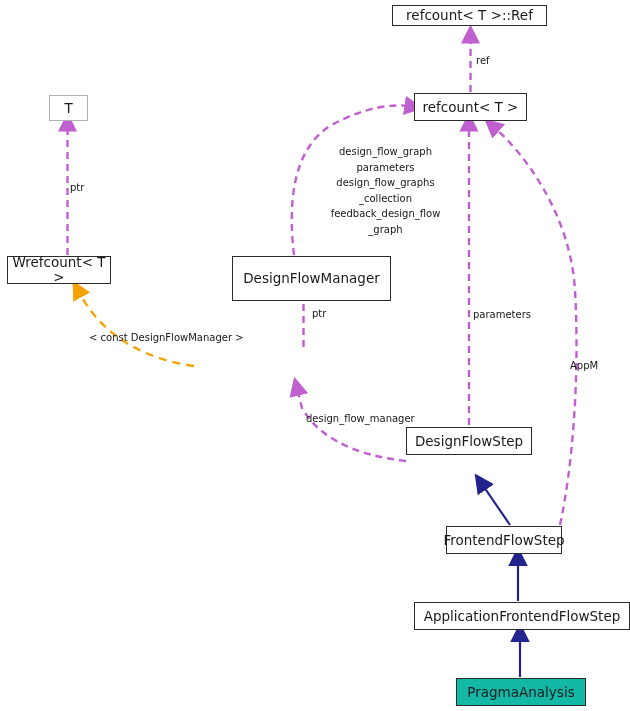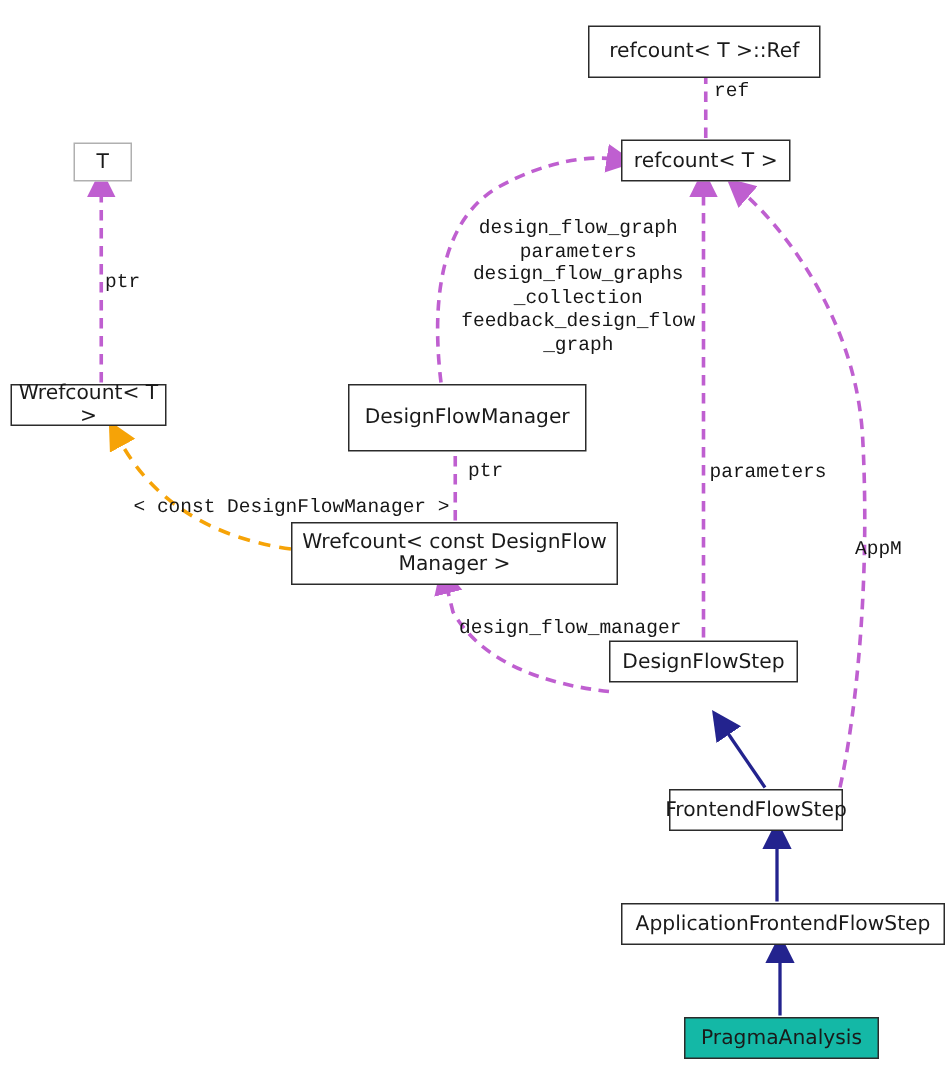--- a/index.html
+++ b/index.html
@@ -21,27 +21,26 @@
     line-height:15px;
     letter-spacing:0px;
     white-space:pre-line;
     padding:0 4px;
   }
   .node.faint{border:1px solid #b0b0b0;}
   .node.highlight{background:#14b8a6;}
   .edge-label{
     position:absolute;
     color:#161616;
-    font-size:13px;
+    font-size:10px;
     line-height:15.5px;
     text-align:center;
     white-space:pre-line;
     background:transparent;
     pointer-events:none;
-    font-family:Liberation Mono, monospace;
   }
   .edge-label.left{text-align:left;}
 </style>
 </head>
 <body>
 
 <div id="canvas">
 
   <svg id="edges" viewBox="0 0 630 711" xmlns="http://www.w3.org/2000/svg">
     <defs>
@@ -72,32 +71,30 @@
 
     <path d="M406,461 C360,456 320,440 302,408 L298,392" fill="none" stroke="#bf5fd0" stroke-width="2.4" stroke-dasharray="7,5" marker-end="url(#arrowUsage)"></path>
 
     <path d="M510,525 L484,487" fill="none" stroke="#23238e" stroke-width="2.2" marker-end="url(#arrowInherit)"></path>
 
     <path d="M518,601 L518,563" fill="none" stroke="#23238e" stroke-width="2.2" marker-end="url(#arrowInherit)"></path>
 
     <path d="M520,677 L520,639" fill="none" stroke="#23238e" stroke-width="2.2" marker-end="url(#arrowInherit)"></path>
   </svg>
 
-  <div class="node" style="left:392px; top:17px; width:155px; height:35px;">refcount&lt; T &gt;::Ref</div>
+  <div class="node" style="left:392px; top:5px; width:155px; height:21px;">refcount&lt; T &gt;::Ref</div>
 
   <div class="node" style="left:414px; top:93px; width:113px; height:28px;">refcount&lt; T &gt;</div>
 
   <div class="node faint" style="left:49px; top:95px; width:39px; height:26px;">T</div>
 
   <div class="node" style="left:7px; top:256px; width:104px; height:28px;">Wrefcount&lt; T &gt;</div>
 
   <div class="node" style="left:232px; top:256px; width:159px; height:45px;">DesignFlowManager</div>
 
-  <div class="node" style="left:194px; top:348px; width:218px; height:42px;">Wrefcount&lt; const DesignFlow
-Manager &gt;</div>
 
   <div class="node" style="left:406px; top:427px; width:126px; height:28px;">DesignFlowStep</div>
 
   <div class="node" style="left:446px; top:526px; width:116px; height:28px;">FrontendFlowStep</div>
 
   <div class="node" style="left:414px; top:602px; width:216px; height:28px;">ApplicationFrontendFlowStep</div>
 
   <div class="node highlight" style="left:456px; top:678px; width:130px; height:28px;">PragmaAnalysis</div>
 
   <div class="edge-label left" style="left:476px; top:53px;">ref</div>

